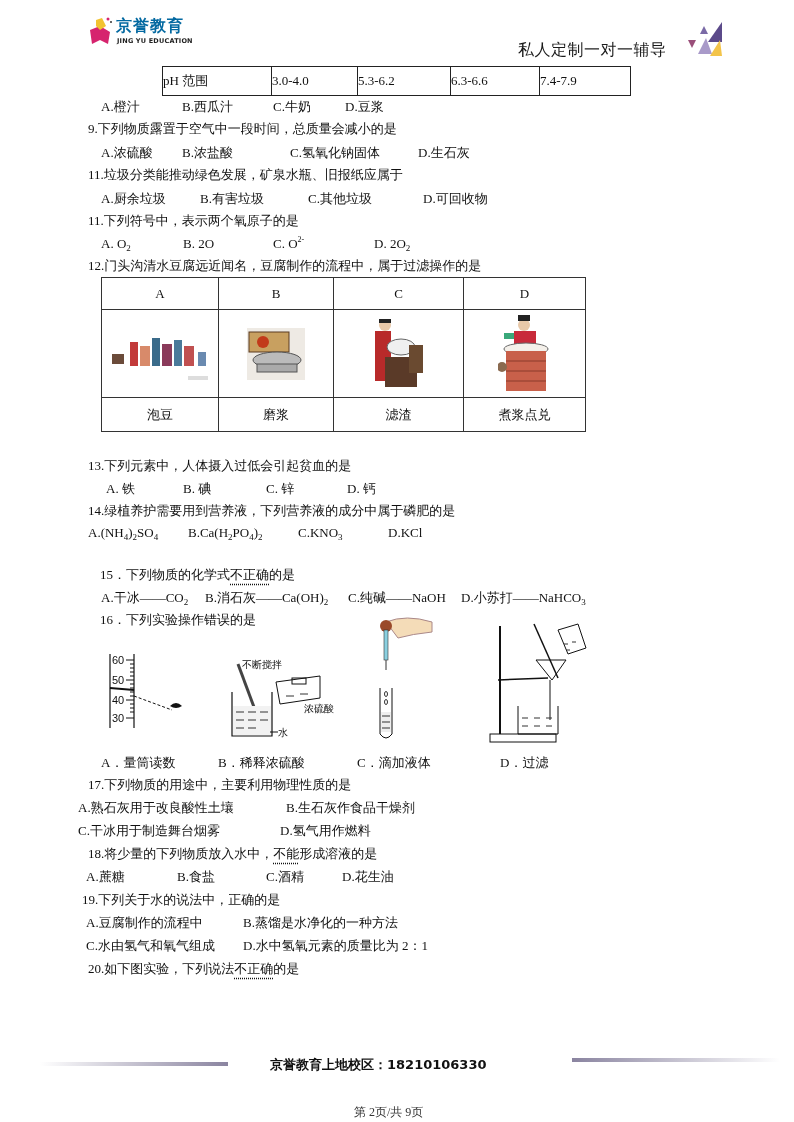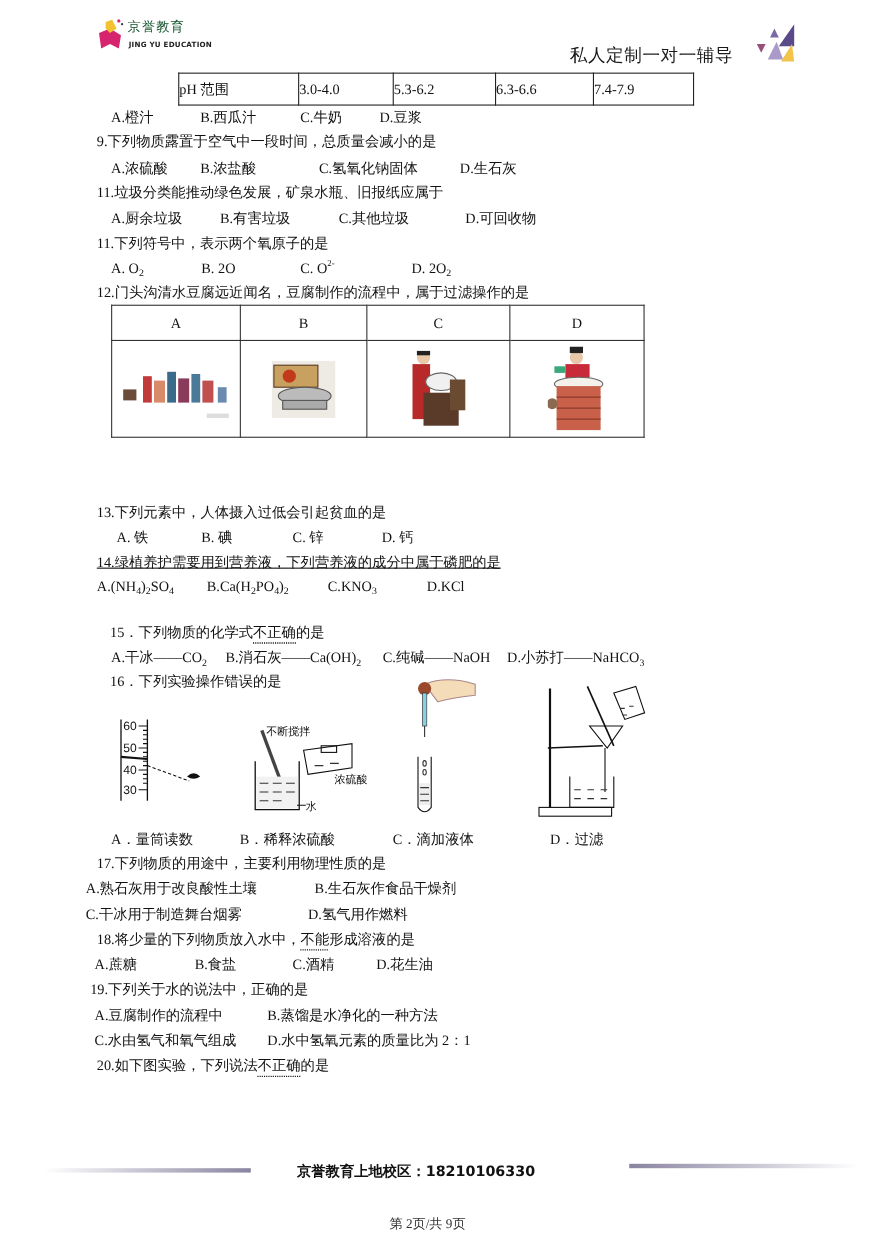--- a/index.html
+++ b/index.html
@@ -2,21 +2,21 @@
 <html><head>
 <meta charset="utf-8">
 <style>
   html, body { margin:0; padding:0; background:#ffffff; }
   body { width:794px; height:1122px; position:relative; overflow:hidden;
          font-family:"Liberation Serif","DejaVu Serif",serif; color:#111; font-size:13px; }
   .abs { position:absolute; }
   
   .logo { left:88px; top:14px; width:110px; height:34px; }
   .logo-mark { position:absolute; left:0; top:2px; width:26px; height:30px; }
-  .logo-cn { position:absolute; left:28px; top:2px; font-family:"DejaVu Sans",sans-serif; font-weight:normal; font-size:12px; letter-spacing:1px; color:#14532d; }
+  .logo-cn { position:absolute; left:28px; top:2px; font-family:"DejaVu Sans",sans-serif; font-weight:bold; font-size:16px; letter-spacing:1px; color:#0369a1; }
   .logo-en { position:absolute; left:29px; top:23px; font-family:"DejaVu Sans",sans-serif; font-weight:bold; font-size:6.5px; color:#222; letter-spacing:0.2px; }
   .slogan { left:518px; top:40px; font-family:"DejaVu Sans",sans-serif; font-size:16px; color:#1a1a1a; letter-spacing:0.5px; }
   .corner-mark { left:686px; top:20px; width:40px; height:40px; }
   .opt { position:absolute; white-space:nowrap; }
   sub { font-size:9px; vertical-align:-3px; line-height:0; }
   sup { font-size:8px; vertical-align:6px; line-height:0; }
 
   
   table.ph { position:absolute; left:162px; top:66px; border-collapse:collapse; }
   table.ph td { border:1px solid #222; height:28px; font-size:13px; padding:0; }
@@ -147,32 +147,38 @@
         <rect x="20" y="0" width="12" height="6" fill="#222"></rect>
         <rect x="16" y="16" width="22" height="14" fill="#c82a3a"></rect>
         <rect x="6" y="18" width="10" height="6" fill="#3aa87a"></rect>
         <ellipse cx="28" cy="34" rx="22" ry="6" fill="#f4f0ea" stroke="#666"></ellipse>
         <rect x="8" y="36" width="40" height="40" fill="#c8604a"></rect>
         <path d="M8 46h40M8 56h40M8 66h40" stroke="#8a3a2a" stroke-width="1"></path>
         <circle cx="4" cy="52" r="5" fill="#8a6a50"></circle>
       </svg>
     </td>
   </tr>
+  <tr style="height:34px">
+    <td>泡豆</td>
+    <td>磨浆</td>
+    <td>滤渣</td>
+    <td>煮浆点兑</td>
+  </tr>
 </tbody>
   </table>
 
 <div class="abs" style="left:88px; top:457px;">13.下列元素中，人体摄入过低会引起贫血的是</div>
 <div class="abs" style="left:0; top:480px; width:794px;">
   <span class="opt" style="left:106px">A. 铁</span>
   <span class="opt" style="left:183px">B. 碘</span>
   <span class="opt" style="left:266px">C. 锌</span>
   <span class="opt" style="left:347px">D. 钙</span>
 </div>
 
-<div class="abs" style="left:88px; top:502px;text-decoration:underline;">14.绿植养护需要用到营养液，下列营养液的成分中属于磷肥的是</div>
+<div class="abs" style="left:88px; top:502px;">14.绿植养护需要用到营养液，下列营养液的成分中属于磷肥的是</div>
 <div class="abs" style="left:0; top:525px; width:794px;">
   <span class="opt" style="left:88px">A.(NH<sub>4</sub>)<sub>2</sub>SO<sub>4</sub></span>
   <span class="opt" style="left:188px">B.Ca(H<sub>2</sub>PO<sub>4</sub>)<sub>2</sub></span>
   <span class="opt" style="left:298px">C.KNO<sub>3</sub></span>
   <span class="opt" style="left:388px">D.KCl</span>
 </div>
 
 <div class="abs" style="left:100px; top:566px;">
   <span>15．下列物质的化学式</span><span class="dot-group"><span style="text-decoration:underline dotted; text-underline-offset:5px;">不正确</span></span><span>的是</span>
 </div>

